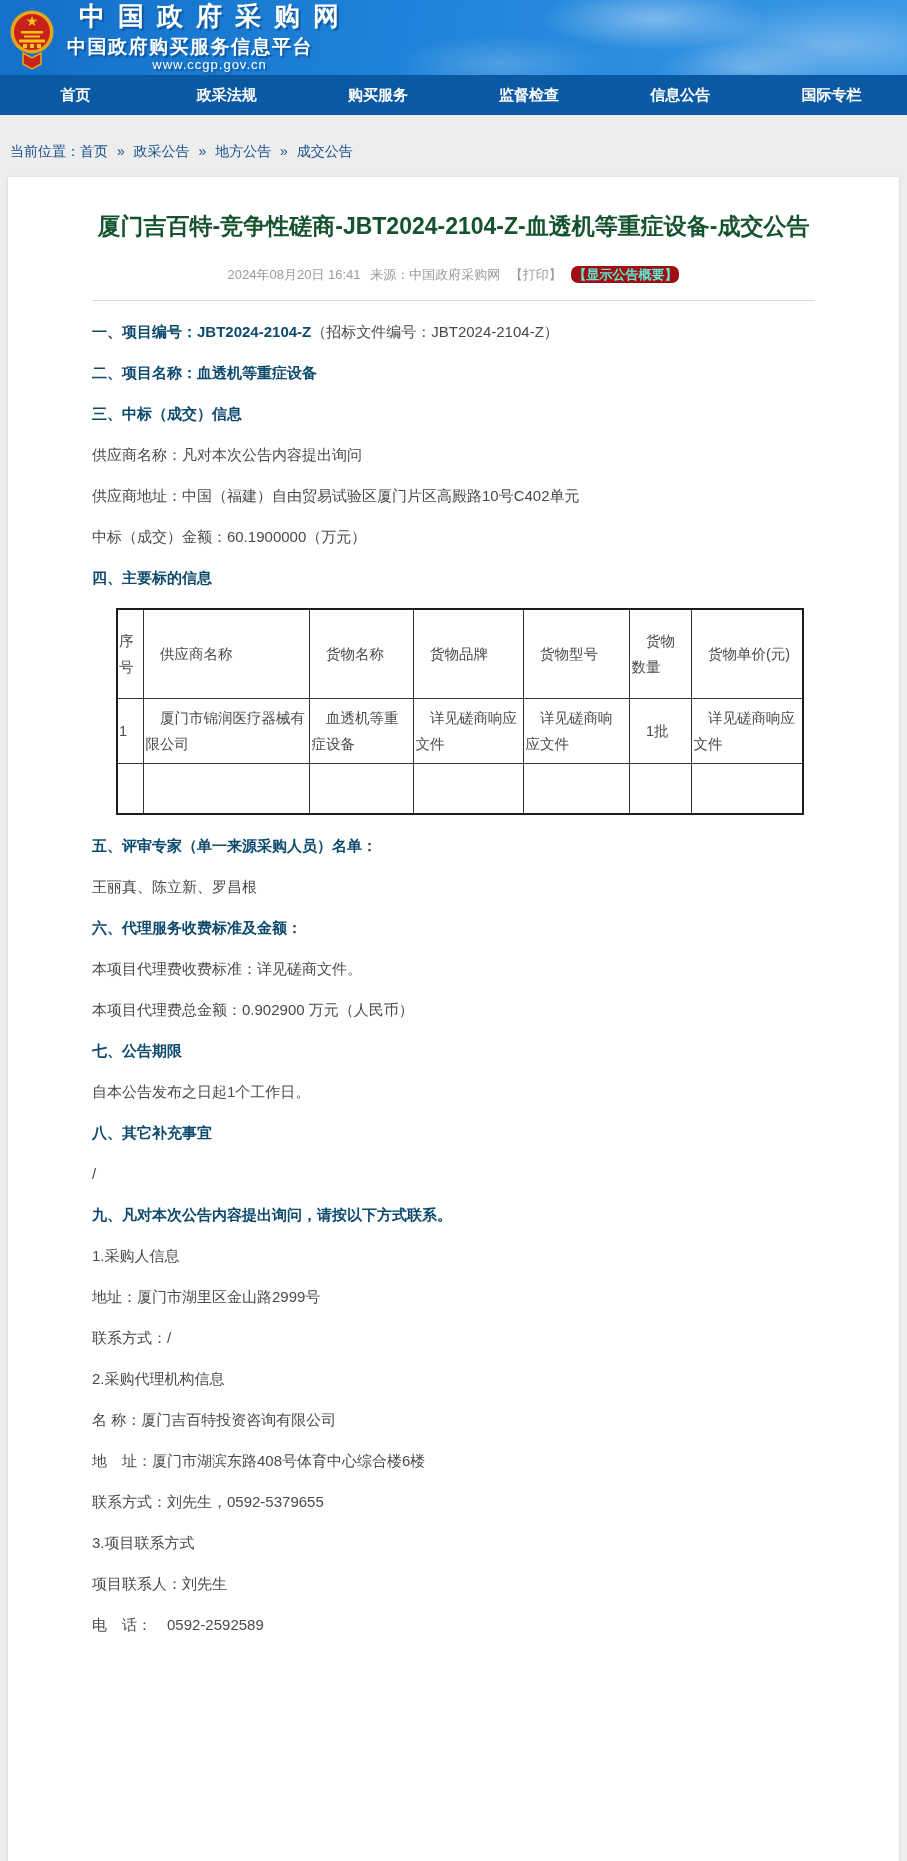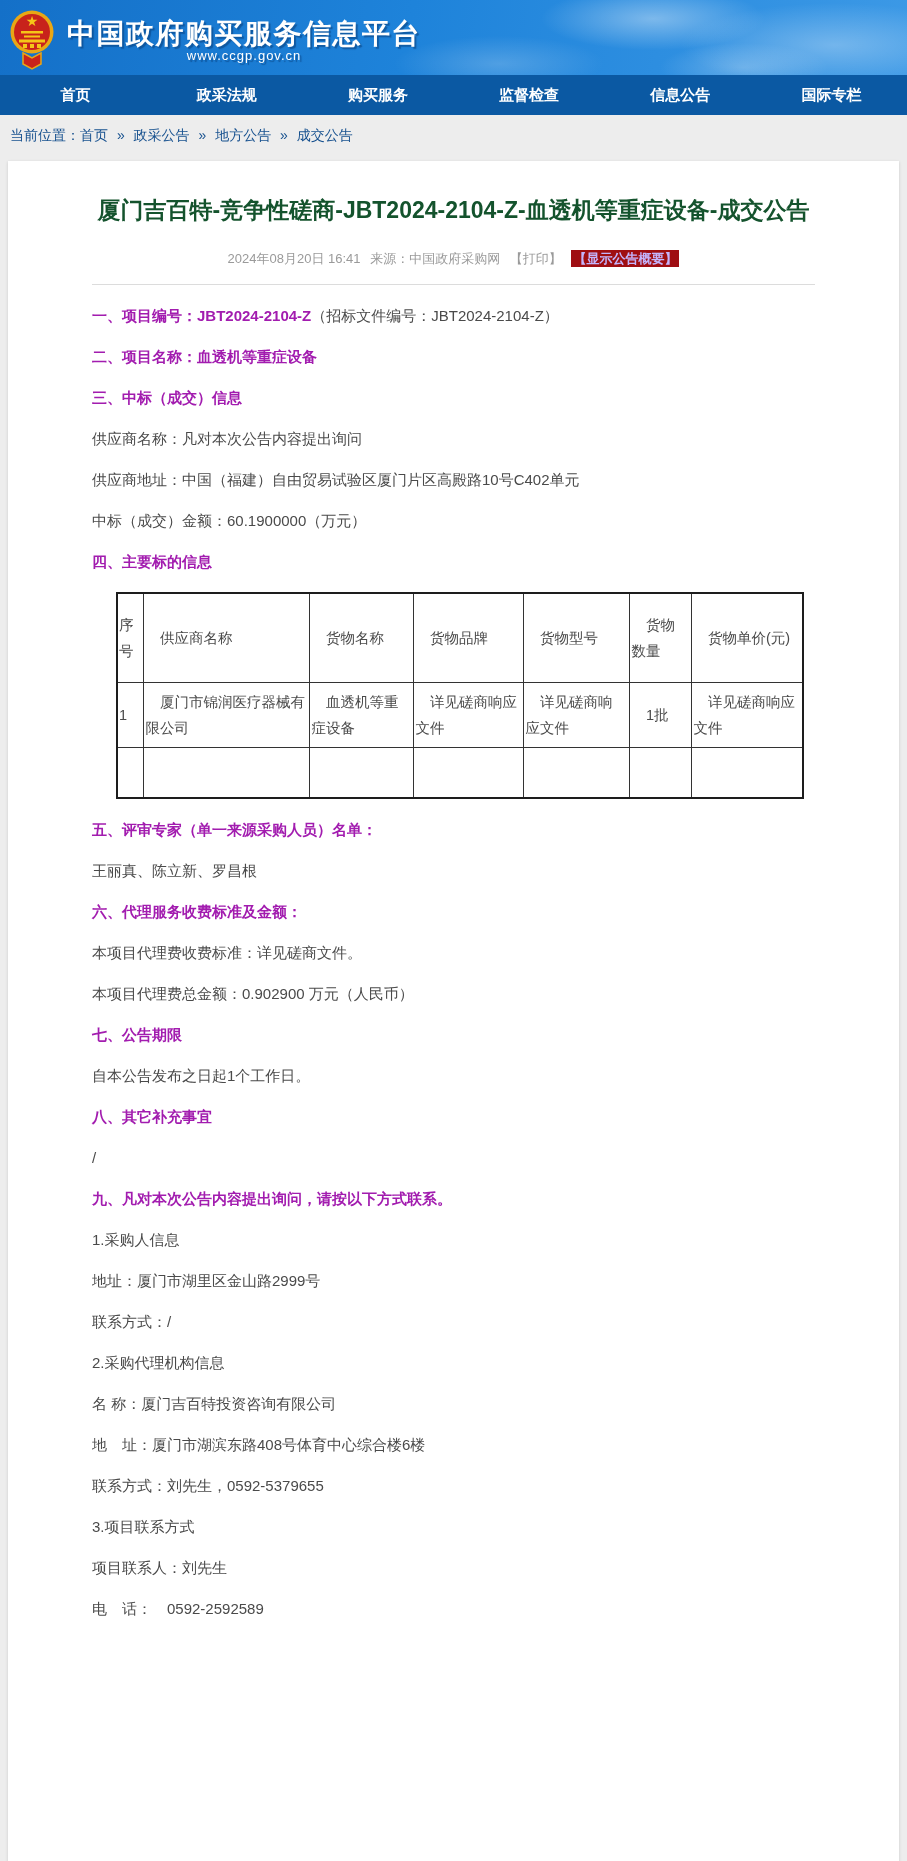--- a/index.html
+++ b/index.html
@@ -13,45 +13,45 @@
       radial-gradient(ellipse 220px 60px at 92% 60%, rgba(255,255,255,0.30), transparent 70%),
       radial-gradient(ellipse 150px 40px at 55% 85%, rgba(255,255,255,0.20), transparent 70%),
       radial-gradient(ellipse 120px 35px at 82% 90%, rgba(255,255,255,0.25), transparent 70%),
       linear-gradient(100deg, #1470c8 0%, #1e83da 45%, #3c99e6 100%);
     overflow:hidden;
   }
   .banner-inner { display:flex; align-items:center; height:100%; padding-left:9px; text-decoration:none; }
   .emblem { flex:0 0 auto; display:block; }
   .site-text { margin-left:12px; color:#fff; text-shadow:2px 2px 1px rgba(8,60,120,0.55); }
   .site-line1 { font-size:26px; font-weight:bold; letter-spacing:13px; line-height:1.05; padding-left:12px; white-space:nowrap; }
-  .site-line2 { font-size:28px; font-weight:bold; letter-spacing:1.5px; line-height:1.05; margin-top:7px; white-space:nowrap; }
+  .site-line2 { font-size:19px; font-weight:bold; letter-spacing:1.5px; line-height:1.05; margin-top:7px; white-space:nowrap; }
   .site-url   { font-size:13px; font-weight:normal; letter-spacing:1px; text-align:center; line-height:1.1; margin-top:1px; }
 
   
   .nav { height:40px; background:#0b59a3; display:flex; }
   .nav-item { flex:1 1 0; text-align:center; line-height:40px; color:#fff; font-size:15px; font-weight:bold; text-decoration:none; cursor:pointer; }
 
   
-  .breadcrumb { padding:12px 10px 16px; font-size:14px; color:#17518f; }
+  .breadcrumb { padding:28px 10px 16px; font-size:14px; color:#17518f; }
   .breadcrumb a { color:#17518f; text-decoration:none; cursor:pointer; }
   .crumb-sep { margin:0 5px; color:#17518f; }
 
   
   .card { margin:0 8px; background:#fff; box-shadow:0 1px 3px rgba(0,0,0,0.15); padding:34px 0 300px; }
   .page-title { text-align:center; font-size:23px; font-weight:bold; color:#14532d; margin:0 60px; line-height:1.35; }
   .meta { text-align:center; margin-top:24px; font-size:13px; color:#9a9a9a; }
   .meta span { margin:0 3px; }
   .meta .print { cursor:pointer; }
-  .meta .badge { background:#9f0e12; color:#c4b5fd; font-weight:bold; padding:1px 2px; cursor:pointer; }
+  .meta .badge { background:#9f0e12; color:#5eead4; font-weight:bold; padding:1px 2px; cursor:pointer;border-radius:7px; }
 
   .content { padding:0 84px; }
   .divider { border:none; border-top:1px solid #dcdcdc; margin:16px 0 8px; }
 
   .para { font-size:15px; color:#4a4a4a; margin:20px 0; line-height:21px; }
-  .para b { color:#a21caf; }
+  .para b { color:#0c4a6e; }
 
   
   table.items-table { border-collapse:collapse; border:2px solid #1d1d1d; table-layout:fixed; margin:10px 0 10px 24px; }
   .items-table th, .items-table td {
     border:1px solid #333; font-weight:normal; font-size:14.5px; color:#4a4a4a;
     padding:6px 2px; line-height:26px; text-align:left; vertical-align:middle;
     text-indent:1em; word-break:break-all; overflow:hidden;
   }
   .items-table th.c0, .items-table td.c0 { text-indent:0; padding:18px 1px; }
   .items-table thead th { height:40px; }
@@ -68,20 +68,21 @@
       <text x="23" y="20" text-anchor="middle" font-size="14" fill="#f5c518">★</text>
       <rect x="12" y="25" width="22" height="2.5" fill="#f5c518"></rect>
       <rect x="15" y="29.5" width="16" height="2" fill="#f5c518"></rect>
       <rect x="10" y="33.5" width="26" height="3" fill="#f5c518"></rect>
       <rect x="14" y="38" width="4" height="4" fill="#f5c518"></rect>
       <rect x="21" y="38" width="4" height="4" fill="#f5c518"></rect>
       <rect x="28" y="38" width="4" height="4" fill="#f5c518"></rect>
       <path d="M14,47 L23,52 L32,47 L32,58 L23,63 L14,58 Z" fill="#c8231b" stroke="#e8a715" stroke-width="1.5"></path>
     </svg>
     <span class="site-text">
+      <div class="site-line1">中国政府采购网</div>
       <div class="site-line2">中国政府购买服务信息平台</div>
       <div class="site-url">www.ccgp.gov.cn</div>
     </span>
   </a>
 </div>
 
 <div class="nav">
   <a class="nav-item">首页</a>
   <a class="nav-item">政采法规</a>
   <a class="nav-item">购买服务</a>

